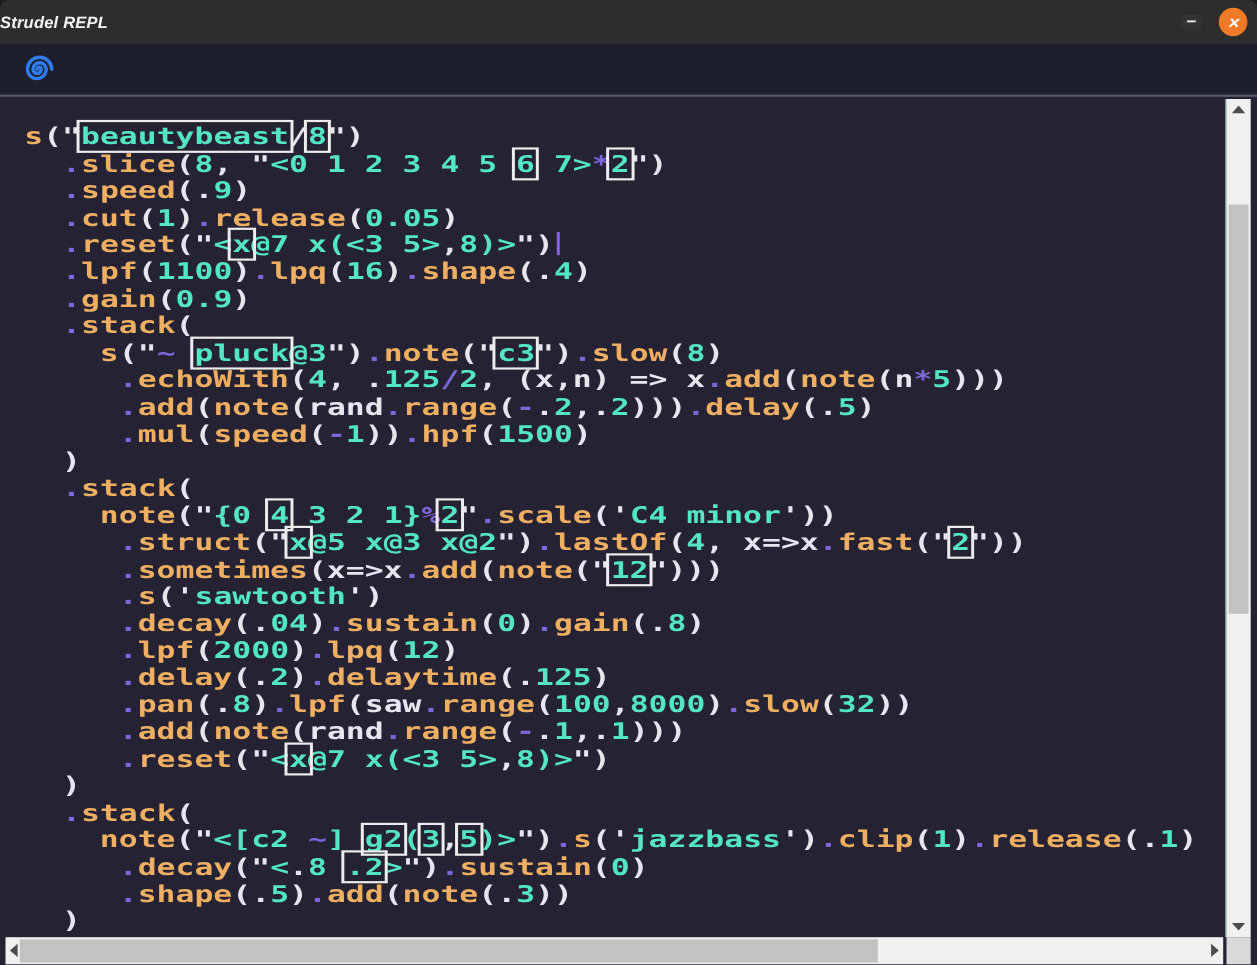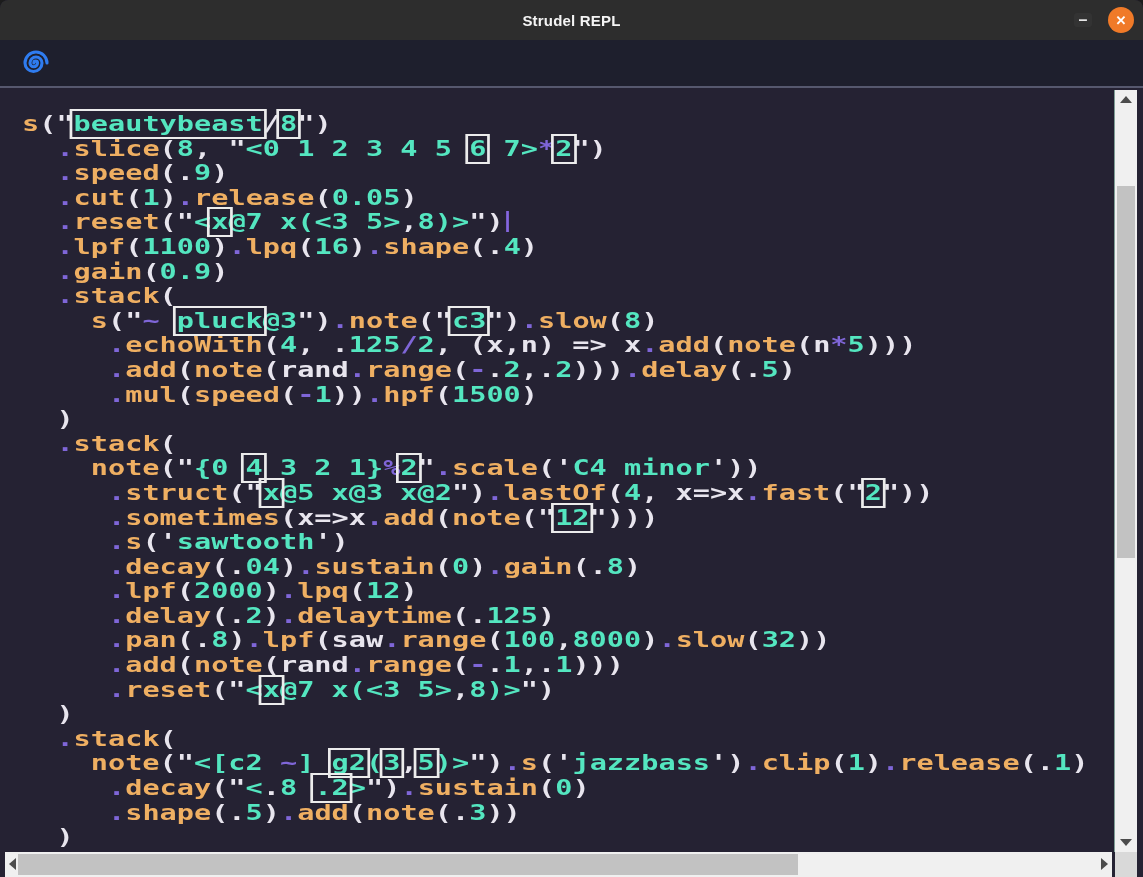--- a/index.html
+++ b/index.html
@@ -1,20 +1,20 @@
 <!DOCTYPE html>
 <html><head>
 <meta charset="utf-8">
 <style>
   html,body{margin:0;padding:0;background:#1c1c1c;}
   .window{position:relative;width:1143px;height:877px;background:#252233;overflow:hidden;
           font-family:"Liberation Sans",sans-serif;border-radius:8px 8px 0 0;}
   
   .titlebar{position:absolute;top:0;left:0;right:0;height:40px;background:#2d2d2d;
-            border-radius:8px 8px 0 0;display:flex;align-items:center;justify-content:center;}
+            border-radius:8px 8px 0 0;display:flex;align-items:center;justify-content:flex-start;font-style:italic;}
   .title{color:#f4f4f4;font-weight:bold;font-size:15px;letter-spacing:.2px;}
   .win-controls{position:absolute;right:9px;top:0;height:40px;display:flex;align-items:center;gap:16px;}
   .min-btn{color:#e8e8e8;font-size:16px;font-weight:bold;width:18px;text-align:center;
            background:#333;border-radius:3px;line-height:14px;cursor:default;}
   .close-btn{width:26px;height:26px;border-radius:50%;background:#f07a28;color:#fff;display:flex;
              align-items:center;justify-content:center;font-size:13px;font-weight:bold;cursor:default;}
   
   .header{position:absolute;top:40px;left:0;right:0;height:48px;background:#1e1f2d;
           border-bottom:2px solid #56586e;display:flex;align-items:center;padding-left:22px;box-sizing:border-box;}
   .logo{width:28px;height:28px;display:block;}

